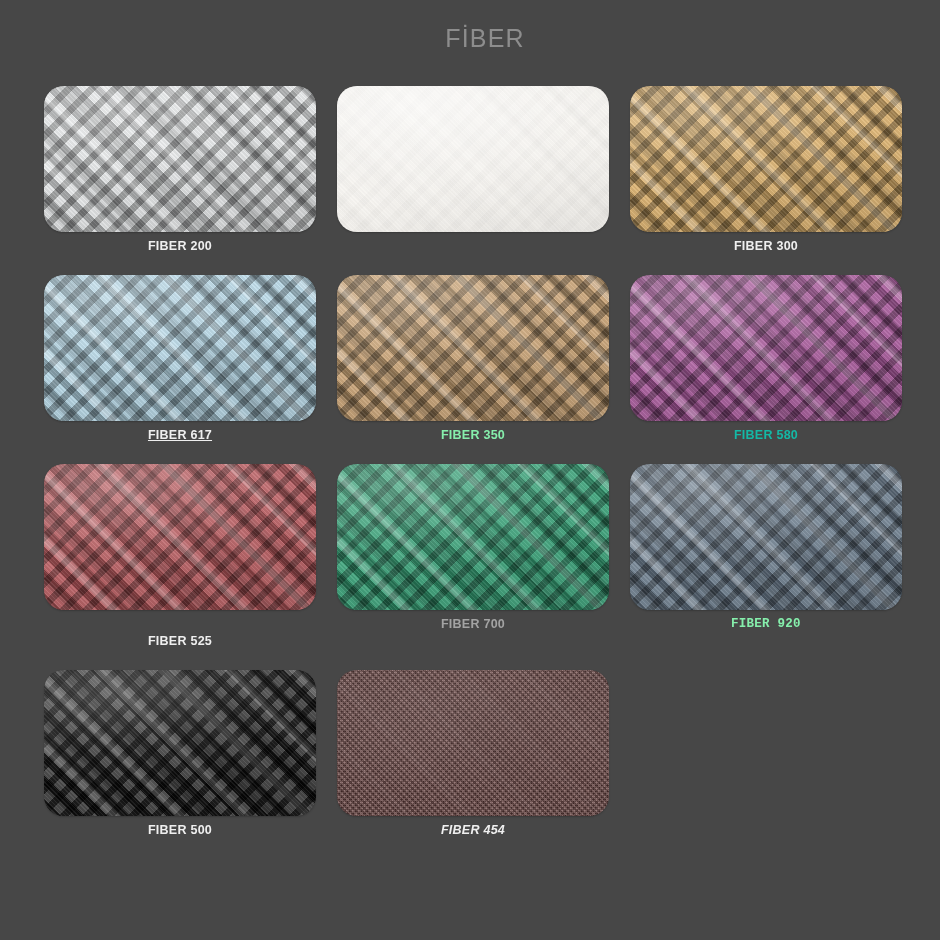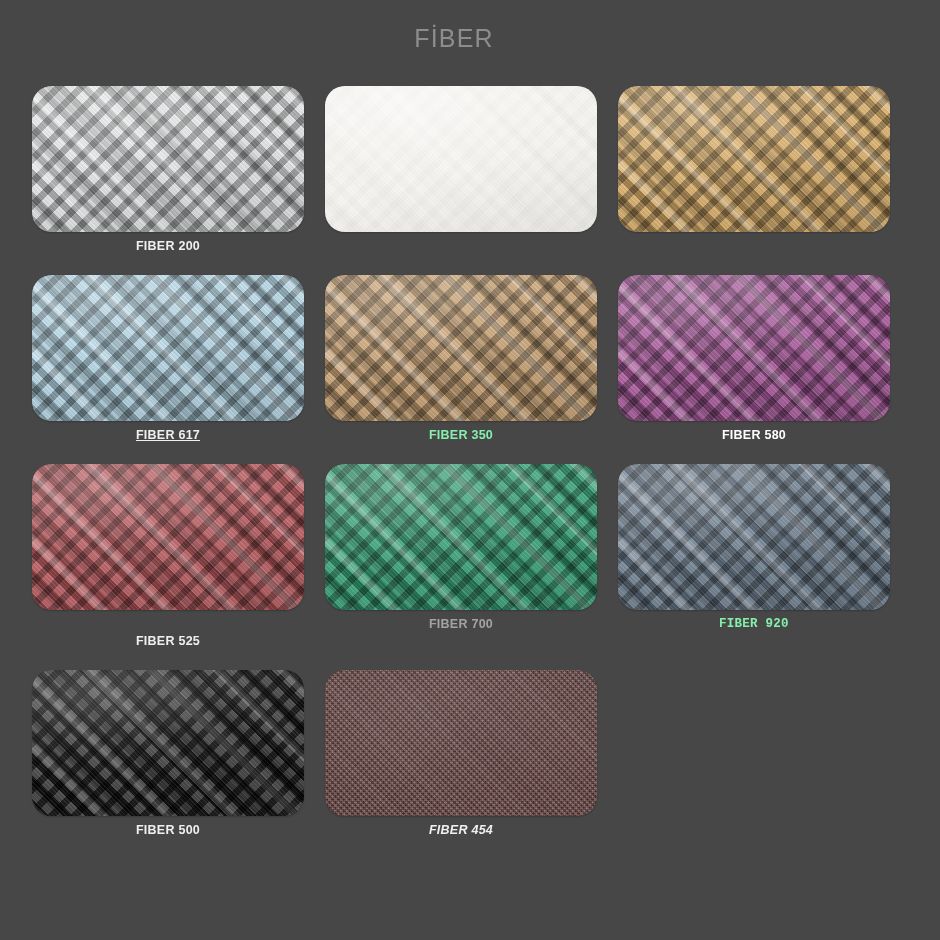--- a/index.html
+++ b/index.html
@@ -26,26 +26,27 @@
   .page-title {
     position: absolute;
     top: 24px;
     left: 0;
     width: 908px;
     text-align: center;
     font-size: 25px;
     font-weight: 300;
     letter-spacing: 1.2px;
     color: #8d8d8d;
+    padding-left: 31px;
   }
 
   .grid {
     position: absolute;
     top: 86px;
-    left: 32px;
+    left: 44px;
     width: 856px;
     display: grid;
     grid-template-columns: repeat(3, 272px);
     column-gap: 21px;
     row-gap: 22px;
   }
 
   .swatch-cell {
     width: 272px;
   }
@@ -251,20 +252,21 @@
           <div class="gloss"></div>
         </div>
       </div>
       <div class="swatch-cell">
         <div class="swatch" style="background-color: rgb(220, 176, 105);">
           <div class="weave"></div>
           <div class="sheen"></div>
           <div class="threads"></div>
           <div class="gloss"></div>
         </div>
+        <div class="swatch-label" style="color: rgb(239, 239, 239);">FIBER 300</div>
       </div>
       <div class="swatch-cell">
         <div class="swatch" style="background-color: rgb(180, 215, 230);">
           <div class="weave"></div>
           <div class="sheen"></div>
           <div class="threads"></div>
           <div class="gloss"></div>
         </div>
         <div class="swatch-label" style="color: rgb(239, 239, 239); text-decoration: underline;">FIBER 617</div>
       </div>
@@ -277,21 +279,21 @@
         </div>
         <div class="swatch-label" style="color: #86efac;">FIBER 350</div>
       </div>
       <div class="swatch-cell">
         <div class="swatch" style="background-color: rgb(169, 87, 156);">
           <div class="weave"></div>
           <div class="sheen"></div>
           <div class="threads"></div>
           <div class="gloss"></div>
         </div>
-        <div class="swatch-label" style="color: #ffffff;">FIBER 580</div>
+        <div class="swatch-label" style="color: #14b8a6;">FIBER 580</div>
       </div>
       <div class="swatch-cell">
         <div class="swatch" style="background-color: rgb(185, 88, 92);">
           <div class="weave"></div>
           <div class="sheen"></div>
           <div class="threads"></div>
           <div class="gloss"></div>
         </div>
         <div class="swatch-label" style="color: rgb(239, 239, 239); margin-top: 24px;">FIBER 525</div>
       </div>

